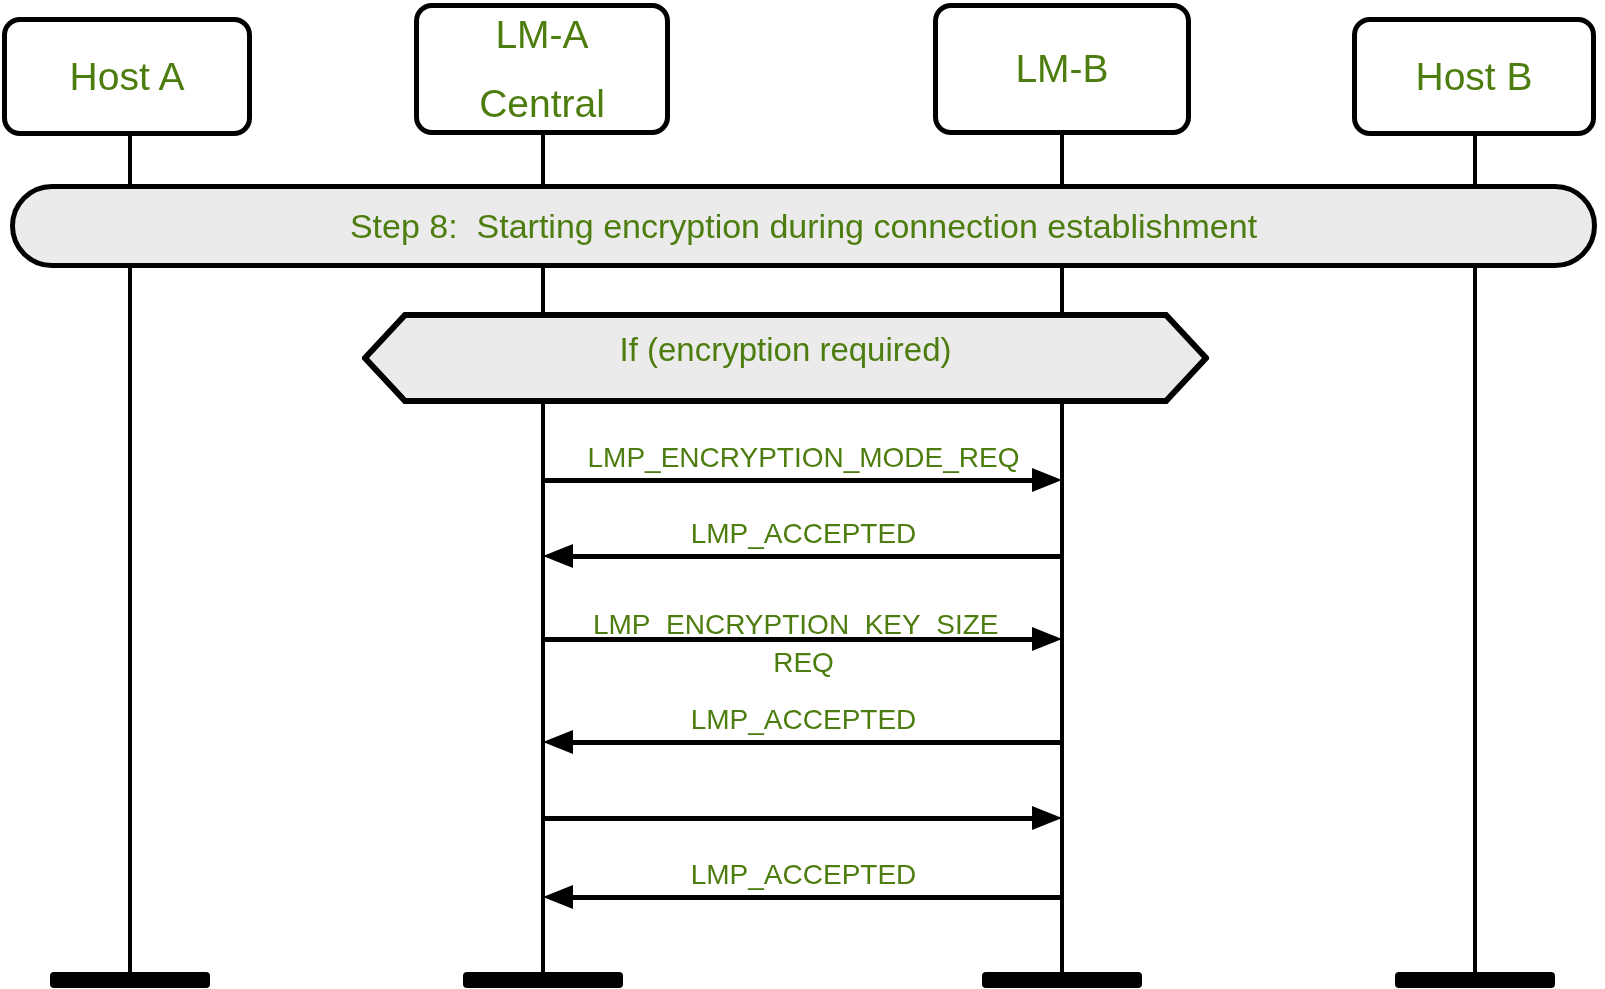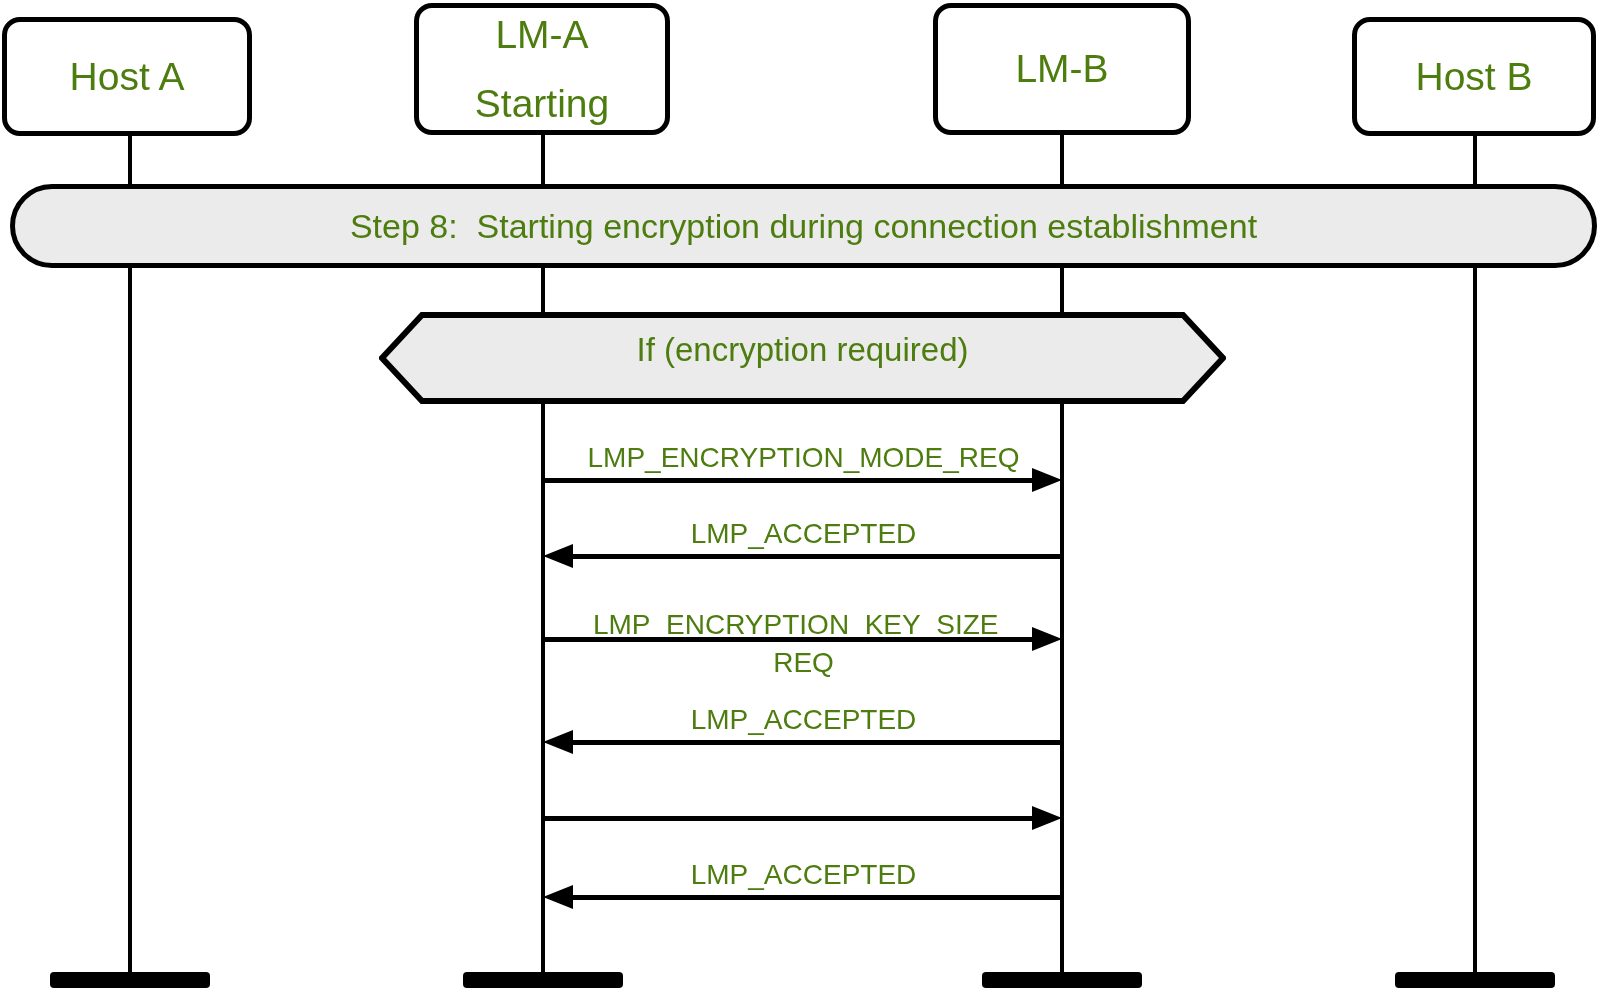--- a/index.html
+++ b/index.html
@@ -47,34 +47,34 @@
   <div class="lifeline" style="left:128px;top:136px;height:844px;"></div>
   <div class="lifeline" style="left:541px;top:134px;height:846px;"></div>
   <div class="lifeline" style="left:1060px;top:134px;height:846px;"></div>
   <div class="lifeline" style="left:1473px;top:136px;height:844px;"></div>
 
   <div class="actor" style="left:2px;top:17px;width:250px;height:119px;">
     <span>Host A</span>
   </div>
   <div class="actor" style="left:414px;top:3px;width:256px;height:132px;gap:21px;">
     <span>LM-A</span>
-    <span>Starting</span>
+    <span>Central</span>
   </div>
   <div class="actor" style="left:933px;top:3px;width:258px;height:132px;">
     <span>LM-B</span>
   </div>
   <div class="actor" style="left:1352px;top:17px;width:244px;height:119px;text-align:right;">
     <span>Host B</span>
   </div>
 
   <div class="banner" style="left:10px;top:184px;width:1587px;height:84px;">
     <span>Step 8:  Starting encryption during connection establishment</span>
   </div>
 
-  <div class="hex-wrap" style="left:379px;top:312px;width:847px;height:76px;">
+  <div class="hex-wrap" style="left:362px;top:312px;width:847px;height:76px;">
     <svg width="847" height="92" viewBox="0 0 847 92">
       <polygon points="3,46 43,3 804,3 844,46 804,89 43,89" fill="#ebebeb" stroke="#000000" stroke-width="6" stroke-linejoin="miter"></polygon>
     </svg>
     <div class="hex-label">If (encryption required)</div>
   </div>
 
   <div class="msg-label" style="top:441px;">LMP_ENCRYPTION_MODE_REQ</div>
   <div class="shaft" style="left:545px;top:478px;width:489px;"></div>
   <div class="head right" style="left:1032px;top:468px;"></div>
 

